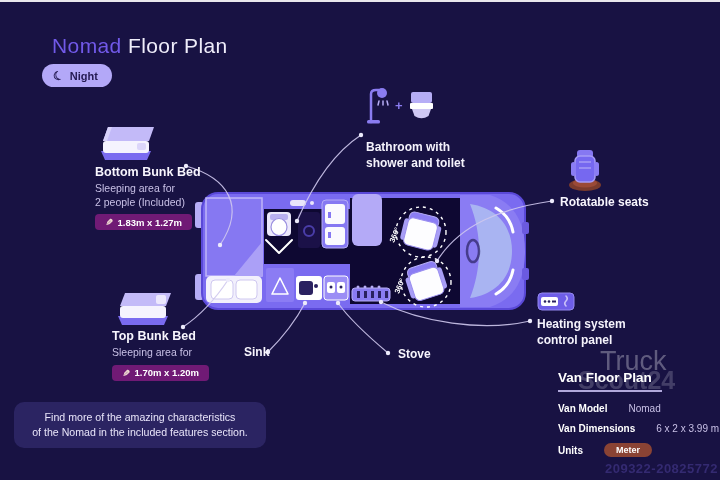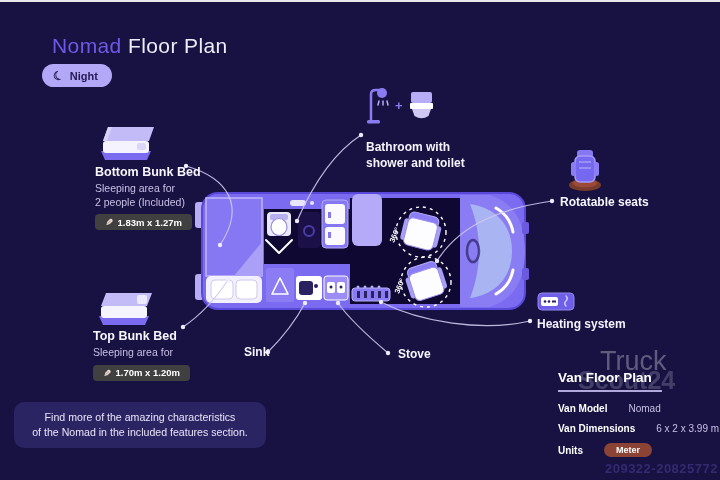--- a/index.html
+++ b/index.html
@@ -12,21 +12,21 @@
   .title .rest{color:#efedfa;}
   .night-pill{position:absolute;left:42px;top:64px;height:23px;padding:0 14px 0 11px;border:none;
               background:#b3a8f8;border-radius:12px;display:inline-flex;align-items:center;gap:6px;
               font-family:"Liberation Sans",sans-serif;font-size:11px;font-weight:bold;color:#241a52;z-index:3;cursor:pointer;}
   .night-pill .moon{font-size:12px;line-height:1;transform:rotate(-20deg);}
   
   .feature{position:absolute;z-index:3;}
   .f-title{font-size:12.5px;font-weight:bold;color:#f7f5fd;margin-top:3px;}
   .f-desc{font-size:10.5px;color:#c8c0e6;line-height:1.3;margin-top:3px;}
   .f-desc span{display:block;}
-  .dim-badge{display:inline-flex;align-items:center;gap:5px;margin-top:5px;background:#404040;
+  .dim-badge{display:inline-flex;align-items:center;gap:5px;margin-top:5px;background:#701a75;
              border-radius:4px;padding:2.5px 10px;font-size:9.5px;font-weight:bold;color:#fff;}
   .dim-badge .pencil{font-size:9px;color:#f0dcd2;transform:rotate(90deg);}
   .mini-label{position:absolute;font-size:12px;font-weight:bold;color:#f7f5fd;z-index:3;}
   .bath-text{font-size:12px;font-weight:bold;line-height:1.32;}
   .bath-text span{display:block;}
   .icon-row{display:flex;align-items:center;gap:5px;}
   .plus-sign{color:#8a7cf0;font-weight:bold;font-size:13px;}
   
   .spec{position:absolute;left:558px;top:370px;width:158px;z-index:3;}
   .spec-title{font-size:13.5px;font-weight:bold;color:#fff;}
@@ -204,21 +204,21 @@
     <div class="f-desc">
       <span>Sleeping area for</span>
       <span>2 people (Included)</span>
     </div>
     <div class="dim-badge">
       <span class="pencil">✎</span>
       <span>1.83m x 1.27m</span>
     </div>
   </div>
 
-  <div class="feature" style="left:93px;top:284px;width:160px">
+  <div class="feature" style="left:112px;top:284px;width:160px">
     <svg width="64" height="42" viewBox="0 0 64 42">
       <path d="M6 32 L56 32 L52 41 L10 41 Z" fill="#7a6bf0"></path>
       <rect x="8" y="22" width="46" height="12" rx="3" fill="#f5f3fe"></rect>
       <path d="M8 22 L54 22 L59 9 L13 9 Z" fill="#c3baf8"></path>
       <rect x="44" y="11" width="10" height="9" rx="2" fill="#ece8fd"></rect>
     </svg>
     <div class="f-title">Top Bunk Bed</div>
     <div class="f-desc">
       <span>Sleeping area for</span>
     </div>
@@ -269,20 +269,21 @@
     <svg width="38" height="19" viewBox="0 0 38 19">
       <rect x="1" y="1" width="36" height="17" rx="4" fill="#6e5ee8" stroke="#9488f0" stroke-width="1"></rect>
       <rect x="4" y="5" width="17" height="9" rx="2" fill="#ffffff"></rect>
       <circle cx="8" cy="9.5" r="1.3" fill="#2a2160"></circle>
         <circle cx="12" cy="9.5" r="1.3" fill="#2a2160"></circle>
       <rect x="15" y="8.5" width="4" height="2" fill="#2a2160"></rect>
       <path d="M29 6 q2.5 2.5 0 5 q-2.5 2.5 0 5" transform="translate(0,-2)" fill="none" stroke="#c9c1f8" stroke-width="1.6" stroke-linecap="round"></path>
     </svg>
     <div class="bath-text" style="margin-top:6px">
       <span>Heating system</span>
+      <span>control panel</span>
     </div>
   </div>
 
   <div class="mini-label" style="left:244px;top:345px">Sink</div>
   <div class="mini-label" style="left:398px;top:347px">Stove</div>
 
   <div class="spec">
     <div class="spec-title">Van Floor Plan</div>
     <div class="spec-rule"></div>
     <div class="spec-row">

